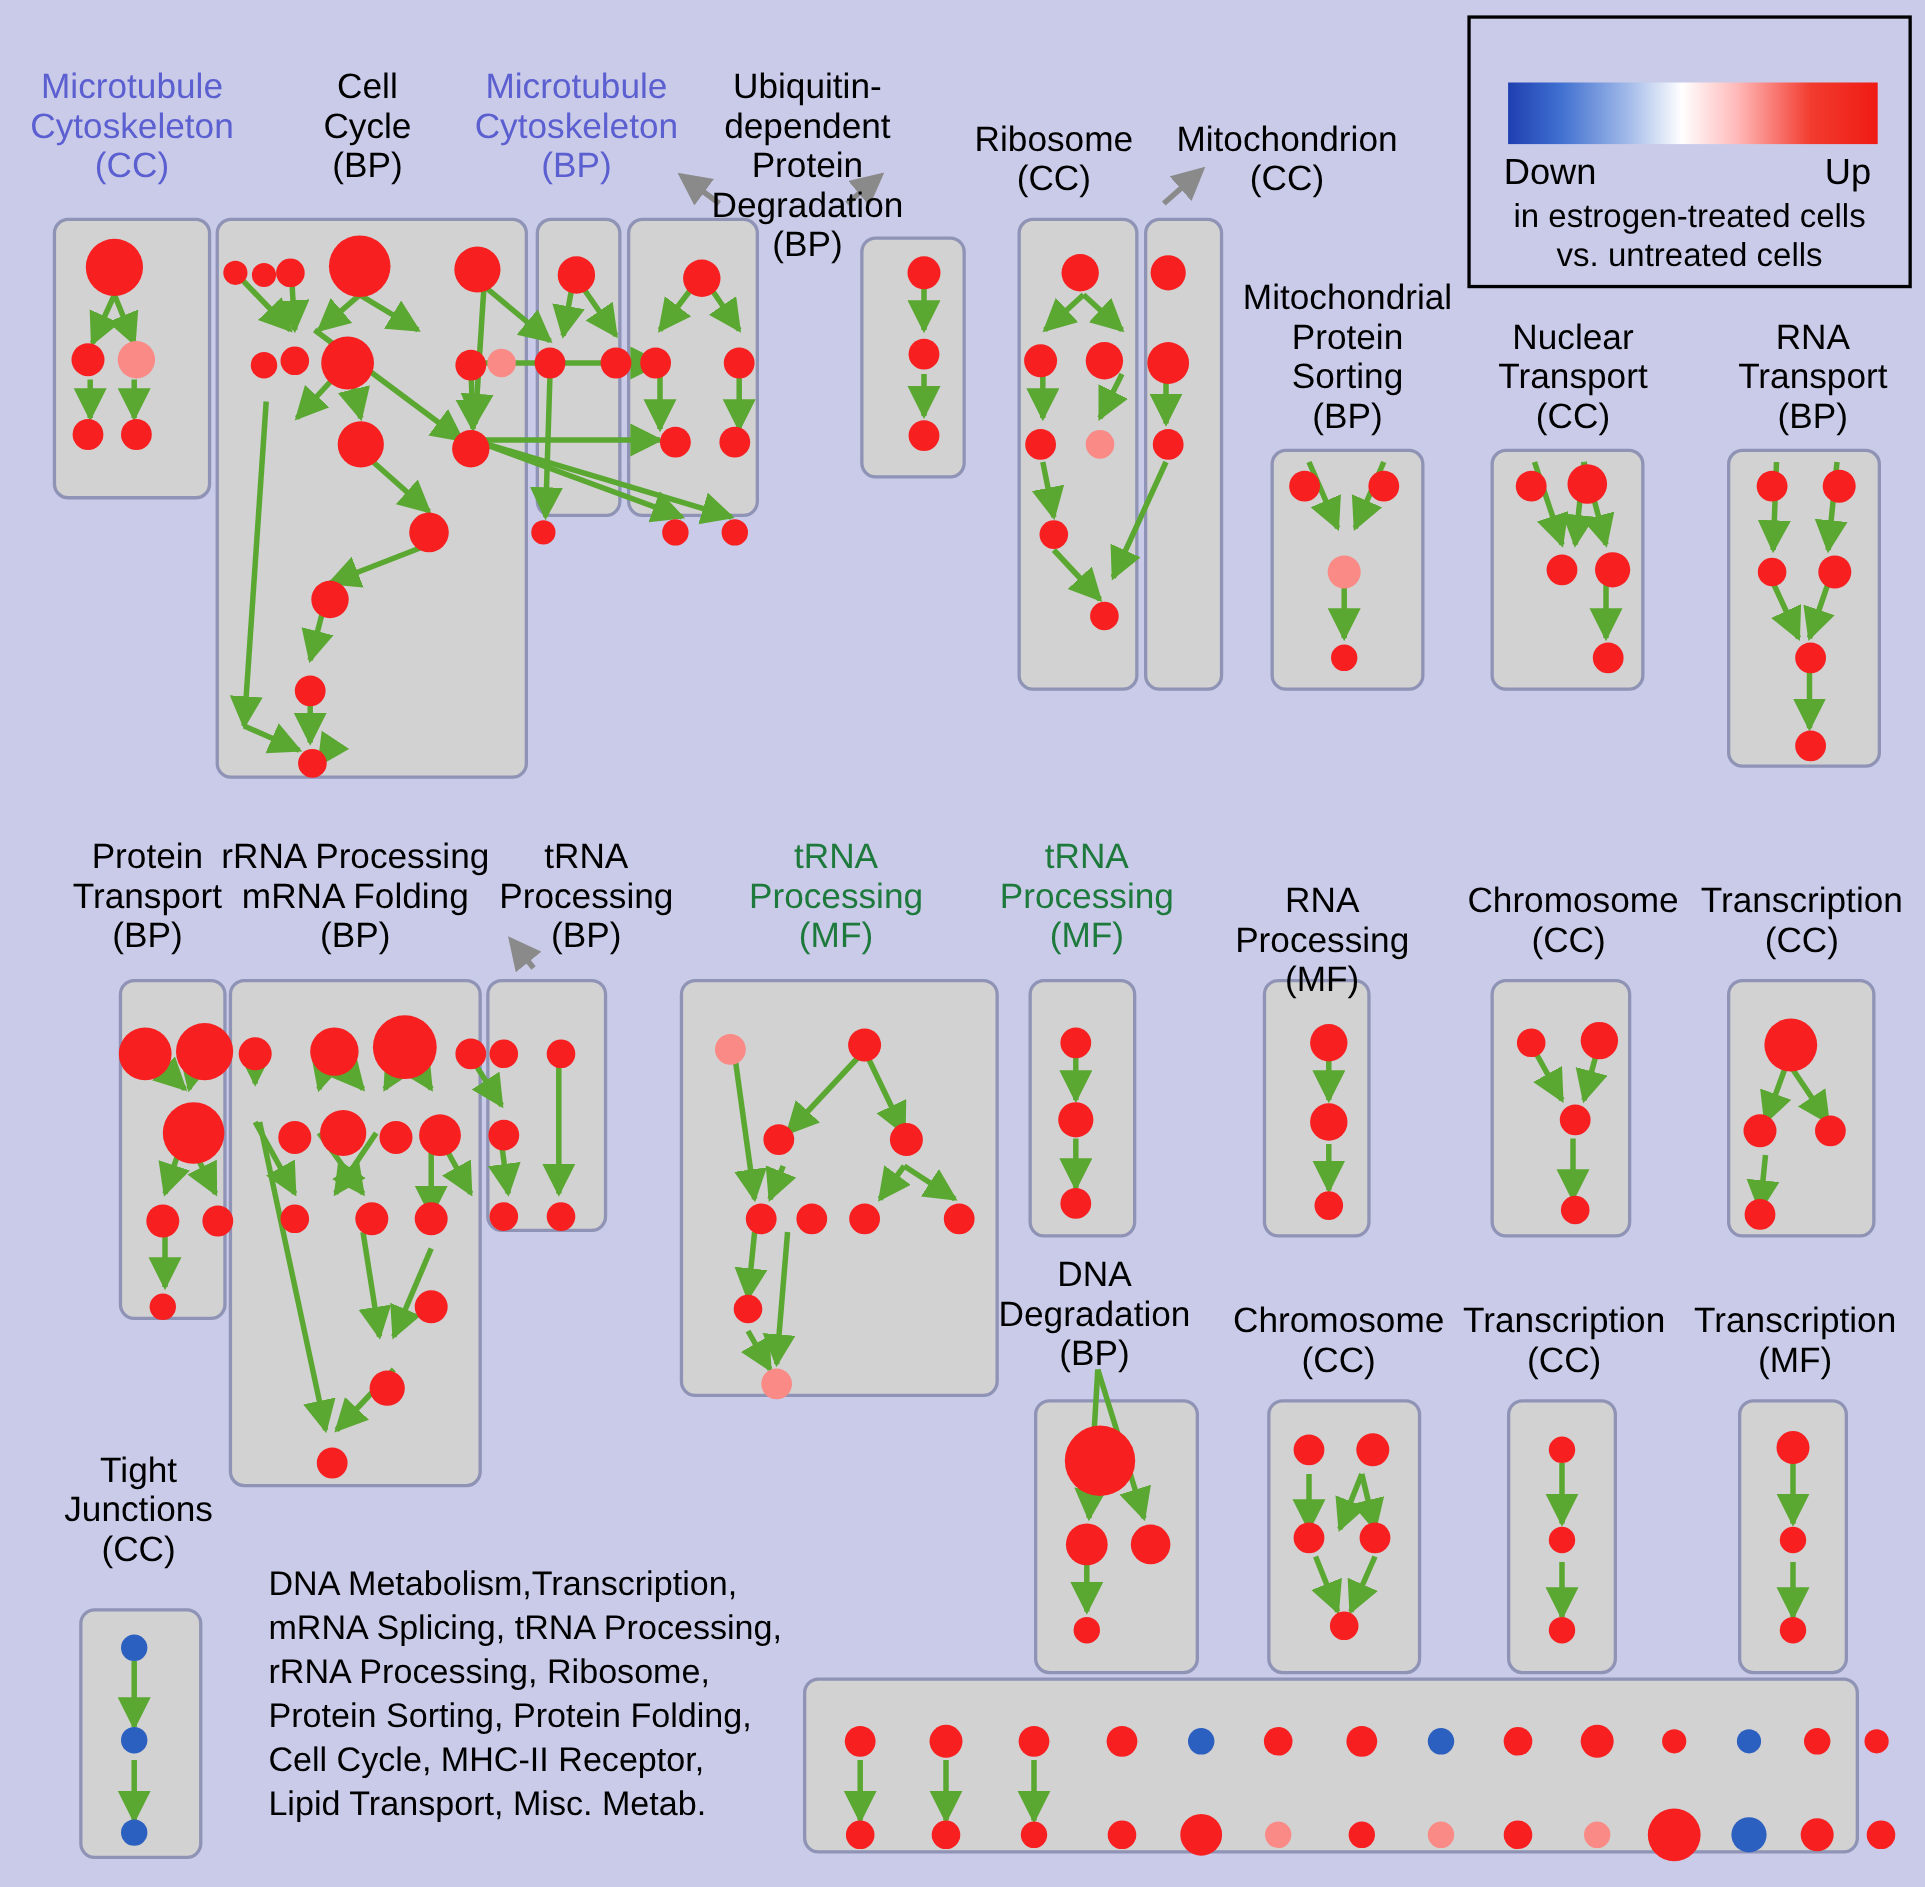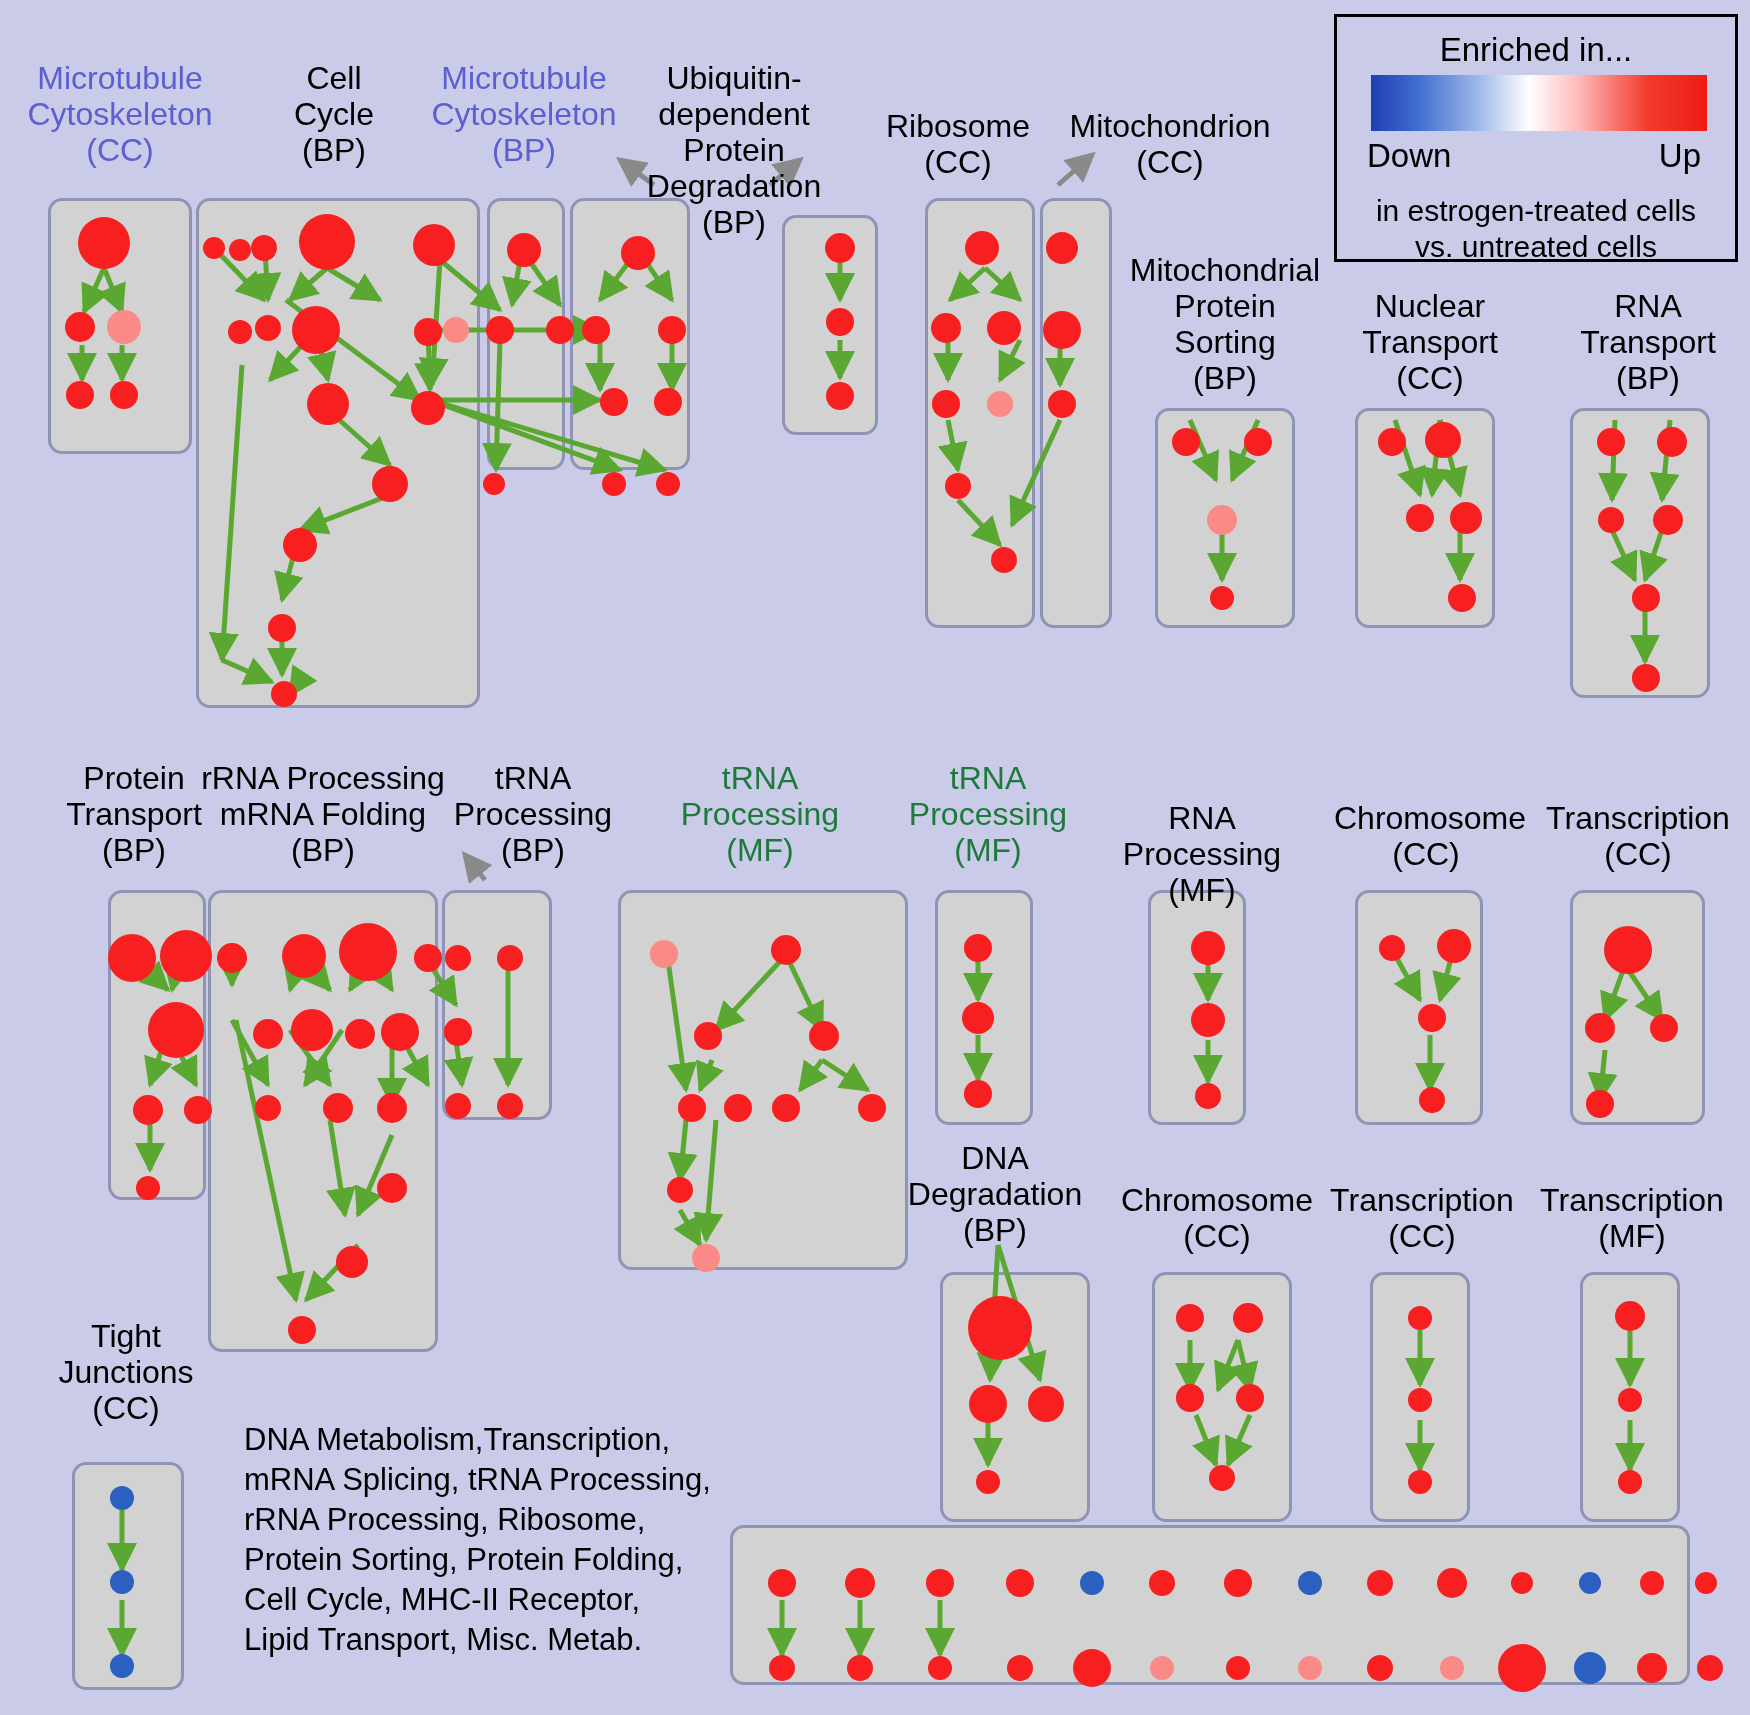--- a/index.html
+++ b/index.html
@@ -495,21 +495,20 @@
 (CC)</div>
 
   <div class="listtext" style="left:244px;top:1420px;width:520px;">DNA Metabolism,Transcription,
 mRNA Splicing, tRNA Processing,
 rRNA Processing, Ribosome,
 Protein Sorting, Protein Folding,
 Cell Cycle, MHC-II Receptor,
 Lipid Transport, Misc. Metab.</div>
 
   <div class="legend" style="left:1334px;top:14px;width:404px;height:248px;">
-    <div class="legend-title">Enriched in...</div>
     <div class="grad" style="left:34px;top:58px;width:336px;height:56px;"></div>
     <div class="legend-down" style="left:30px;top:120px;">Down</div>
     <div class="legend-up" style="right:34px;top:120px;">Up</div>
-    <div class="legend-sub" style="top:176px;">in estrogen-treated cells
+    <div class="legend-sub" style="top:162px;">in estrogen-treated cells
 vs. untreated cells</div>
   </div>
 
 </div>
 
 </body></html>

